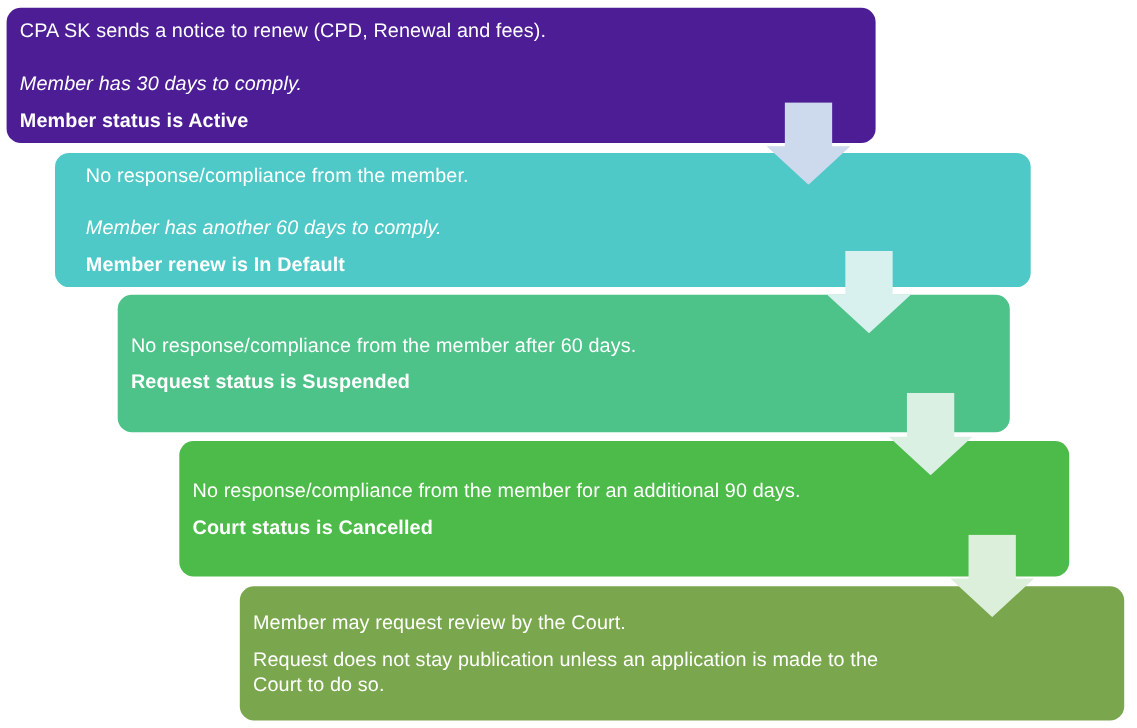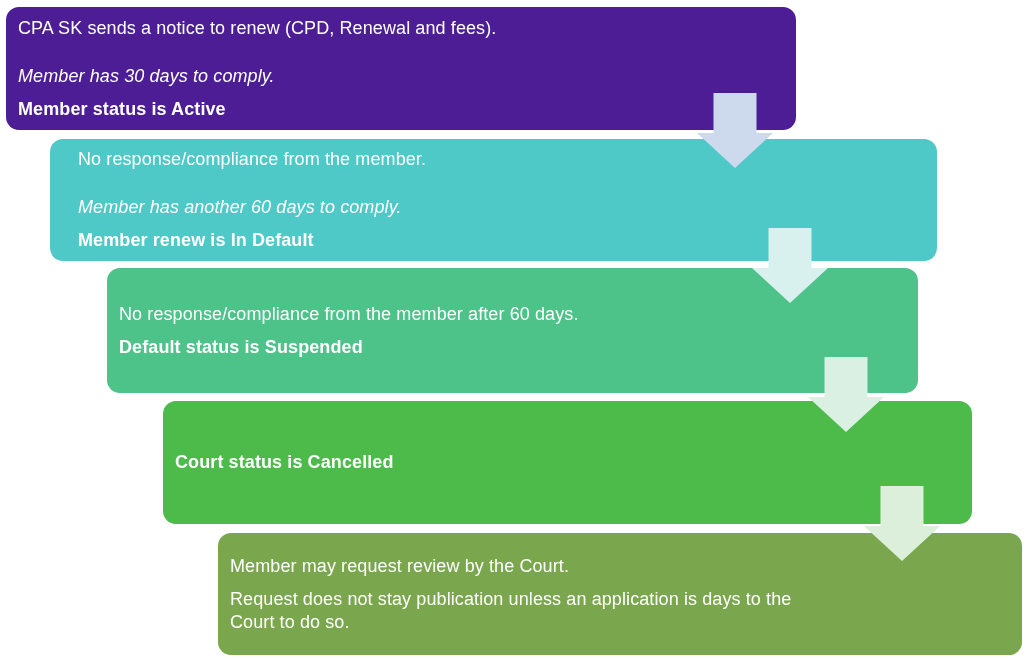--- a/index.html
+++ b/index.html
@@ -66,30 +66,31 @@
   </section>
 
   <section class="box" id="box1" style="background-color: rgb(79, 201, 199);">
     <p class="regular">No response/compliance from the member.</p>
     <p class="italic">Member has another 60 days to comply.</p>
     <p class="bold">Member renew is In Default</p>
   </section>
 
   <section class="box" id="box2" style="background-color: rgb(77, 194, 137);">
     <p class="regular">No response/compliance from the member after 60 days.</p>
-    <p class="bold">Default status is Suspended</p>
+    <p class="bold">Request status is Suspended</p>
   </section>
 
   <section class="box" id="box3" style="background-color: rgb(76, 187, 73);">
+    <p class="regular">No response/compliance from the member for an additional 90 days.</p>
     <p class="bold">Court status is Cancelled</p>
   </section>
 
   <section class="box" id="box4" style="background-color: rgb(122, 167, 77);">
     <p class="regular">Member may request review by the Court.</p>
-    <p class="regular wrap">Request does not stay publication unless an application is days to the
+    <p class="regular wrap">Request does not stay publication unless an application is made to the
 Court to do so.</p>
   </section>
 
   <div class="arrow" id="arrow0" style="background-color: rgb(205, 217, 236);"></div>
   <div class="arrow" id="arrow1" style="background-color: rgb(216, 240, 238);"></div>
   <div class="arrow" id="arrow2" style="background-color: rgb(218, 240, 227);"></div>
   <div class="arrow" id="arrow3" style="background-color: rgb(220, 239, 218);"></div>
 
 </div>
 

